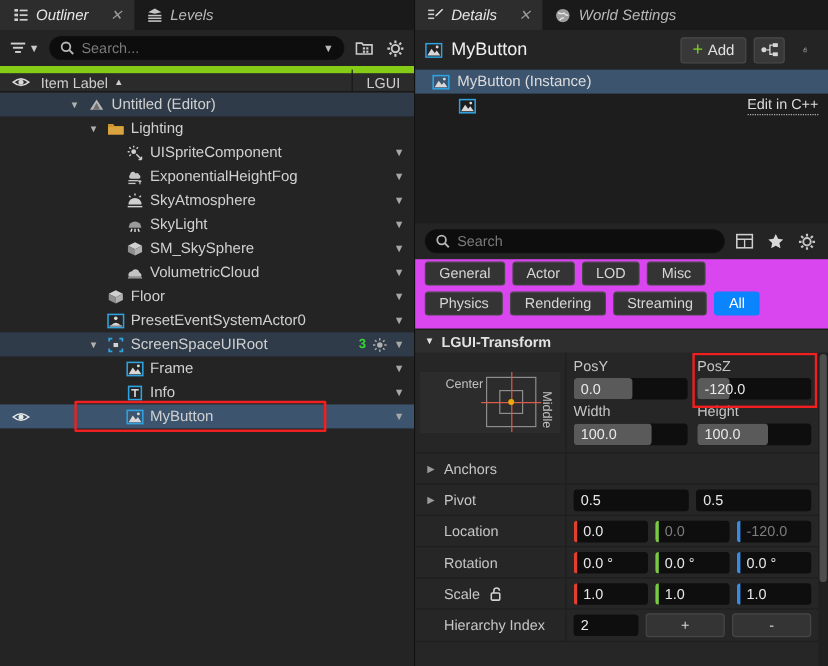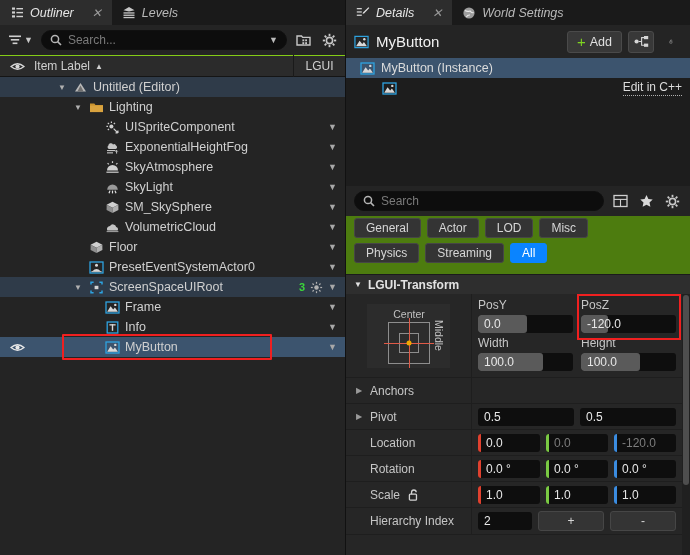--- a/index.html
+++ b/index.html
@@ -31,21 +31,21 @@
   .filter-btn { display: flex; align-items: center; gap: 2px; padding: 2px;
     color: #c8c8c8; }
   .searchbox { flex: 1; height: 20px; background: #0d0d0d; border-radius: 10px;
     display: flex; align-items: center; padding: 0 8px; gap: 6px;
     border: 1px solid #101010; }
   .searchbox .ph { color: #7a7a7a; font-size: 12px; flex: 1; }
   .icon-btn { width: 20px; height: 20px; display: flex; align-items: center;
     justify-content: center; color: #c8c8c8; }
 
   .colhdr { height: 22px; display: flex; align-items: center;
-    background: #2b2b2b; border-top: 1px solid #84cc16;
+    background: #2b2b2b; border-top: 6px solid #84cc16;
     border-bottom: 1px solid #151515; flex-shrink: 0; font-size: 12px; }
   .colhdr .eye-cell { width: 34px; display: flex; justify-content: center;
     align-items: center; }
   .colhdr .label-cell { flex: 1; display: flex; align-items: center; gap: 5px;
     color: #cfcfcf; }
   .colhdr .lgui-cell { width: 52px; text-align: center; color: #cfcfcf;
     border-left: 1px solid #1a1a1a; height: 22px; line-height: 22px; }
 
   .tree { flex: 1; overflow: hidden; background: #242424; }
   .row { height: 20px; display: flex; align-items: center; position: relative;
@@ -88,21 +88,21 @@
     padding: 0 8px; font-size: 12.5px; color: #dcdcdc; }
   .comp-row.sel { background: #3c546e; }
   .comp-row .spacer { flex: 1; }
   .editcpp { color: #dcdcdc; font-size: 12px;
     border-bottom: 1px dotted #b0b0b0; padding-bottom: 1px; }
   .comp-blank { height: 86px; background: #1d1d1d; }
 
   .det-search { height: 30px; display: flex; align-items: center; gap: 6px;
     padding: 0 8px; background: #242424; flex-shrink: 0; }
 
-  .filters { padding: 2px 8px 6px 8px; background: #4d7c0f; flex-shrink: 0; text-align: center; }
+  .filters { padding: 2px 8px 6px 8px; background: #d946ef; flex-shrink: 0; text-align: center; }
   .frow { display: flex; gap: 6px; margin-bottom: 5px; }
   .fbtn { background: #343434; border: 1px solid #464646; border-radius: 3px;
     height: 20px; padding: 0 11px; display: flex; align-items: center;
     justify-content: center; color: #d6d6d6; font-size: 12px; }
   .fbtn.on { background: #0a84ff; border-color: #0a84ff; color: #fff; }
 
   .sec-head { height: 20px; display: flex; align-items: center; gap: 6px;
     padding: 0 8px; background: #2e2e2e; font-weight: bold; font-size: 12px;
     color: #e2e2e2; flex-shrink: 0; border-top: 1px solid #1b1b1b; }
 
@@ -134,21 +134,21 @@
   .ax-x { background: #e0412f; } .ax-y { background: #7ac943; }
   .ax-z { background: #3b8ce0; }
   .numfld.axis { padding-left: 0; }
 
   
   .tblock { display: flex; border-bottom: 1px solid #1e1e1e; }
   .anchor-cell { width: 126px; display: flex; align-items: center;
     justify-content: center; border-right: 1px solid #1e1e1e; padding: 6px 0; }
   .anchor-wrap { display: flex; align-items: flex-start; gap: 3px;
     background: #2c2c2c; padding: 4px 5px; }
-  .anchor-left { display: flex; flex-direction: column; gap: 2px; margin-left: 16px; }
+  .anchor-left { display: flex; flex-direction: row; gap: 2px; margin-left: 16px; }
   .anchor-lbl { font-size: 10.5px; color: #c0c0c0; text-align: center; }
   .anchor-dia { width: 42px; height: 42px; position: relative;
     border: 1px solid #8d8d8d; }
   .anchor-dia .inner { position: absolute; left: 25%; top: 25%; width: 50%;
     height: 50%; border: 1px solid #8d8d8d; }
   .anchor-dia .vl { position: absolute; left: 50%; top: -5px; bottom: -5px;
     width: 1px; background: #e05a47; }
   .anchor-dia .hl { position: absolute; top: 50%; left: -5px; right: -5px;
     height: 1px; background: #e05a47; }
   .anchor-dia .dot { position: absolute; left: 50%; top: 50%; width: 5px;
@@ -666,20 +666,21 @@
 
     <div class="filters">
       <div class="frow" id="f1">
           <div class="fbtn">General</div>
           <div class="fbtn">Actor</div>
           <div class="fbtn">LOD</div>
           <div class="fbtn">Misc</div>
         </div>
       <div class="frow" id="f2">
           <div class="fbtn">Physics</div>
+          <div class="fbtn">Rendering</div>
           <div class="fbtn">Streaming</div>
           <div class="fbtn on">All</div>
         </div>
     </div>
 
     <div class="sec-head">
       <span style="font-size:8px;">▼</span>
       <span>LGUI-Transform</span>
     </div>
 

